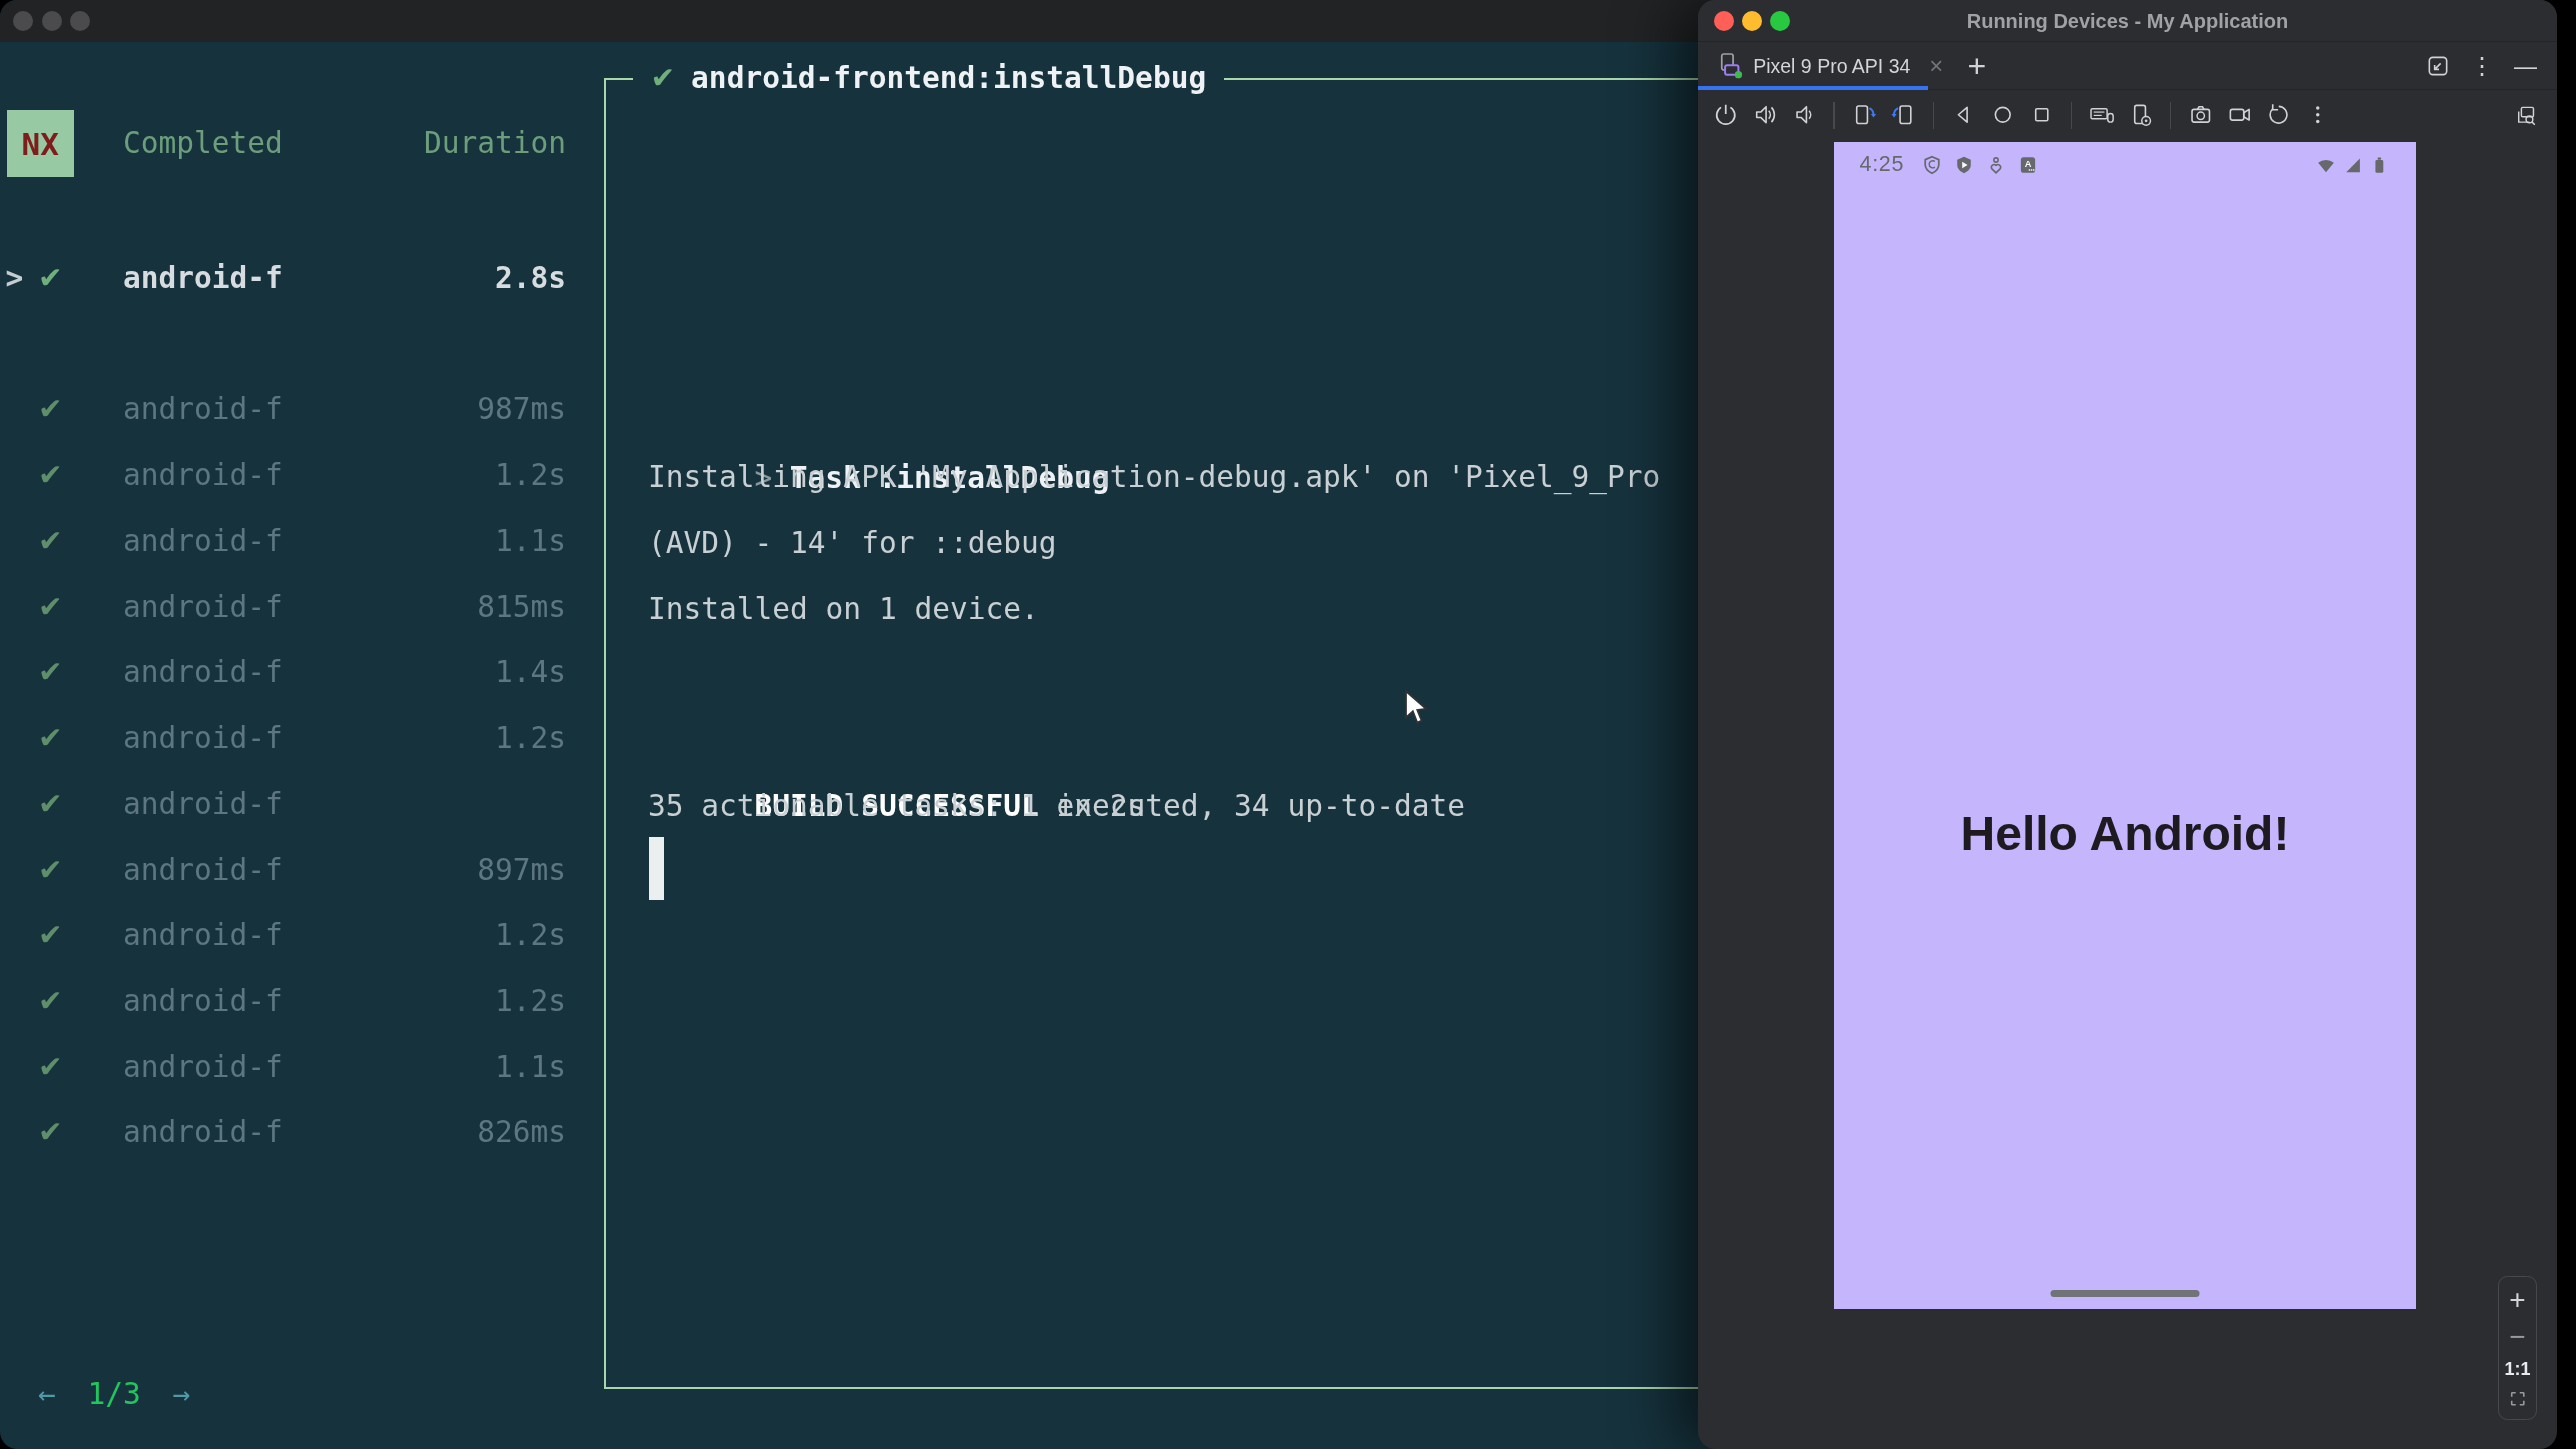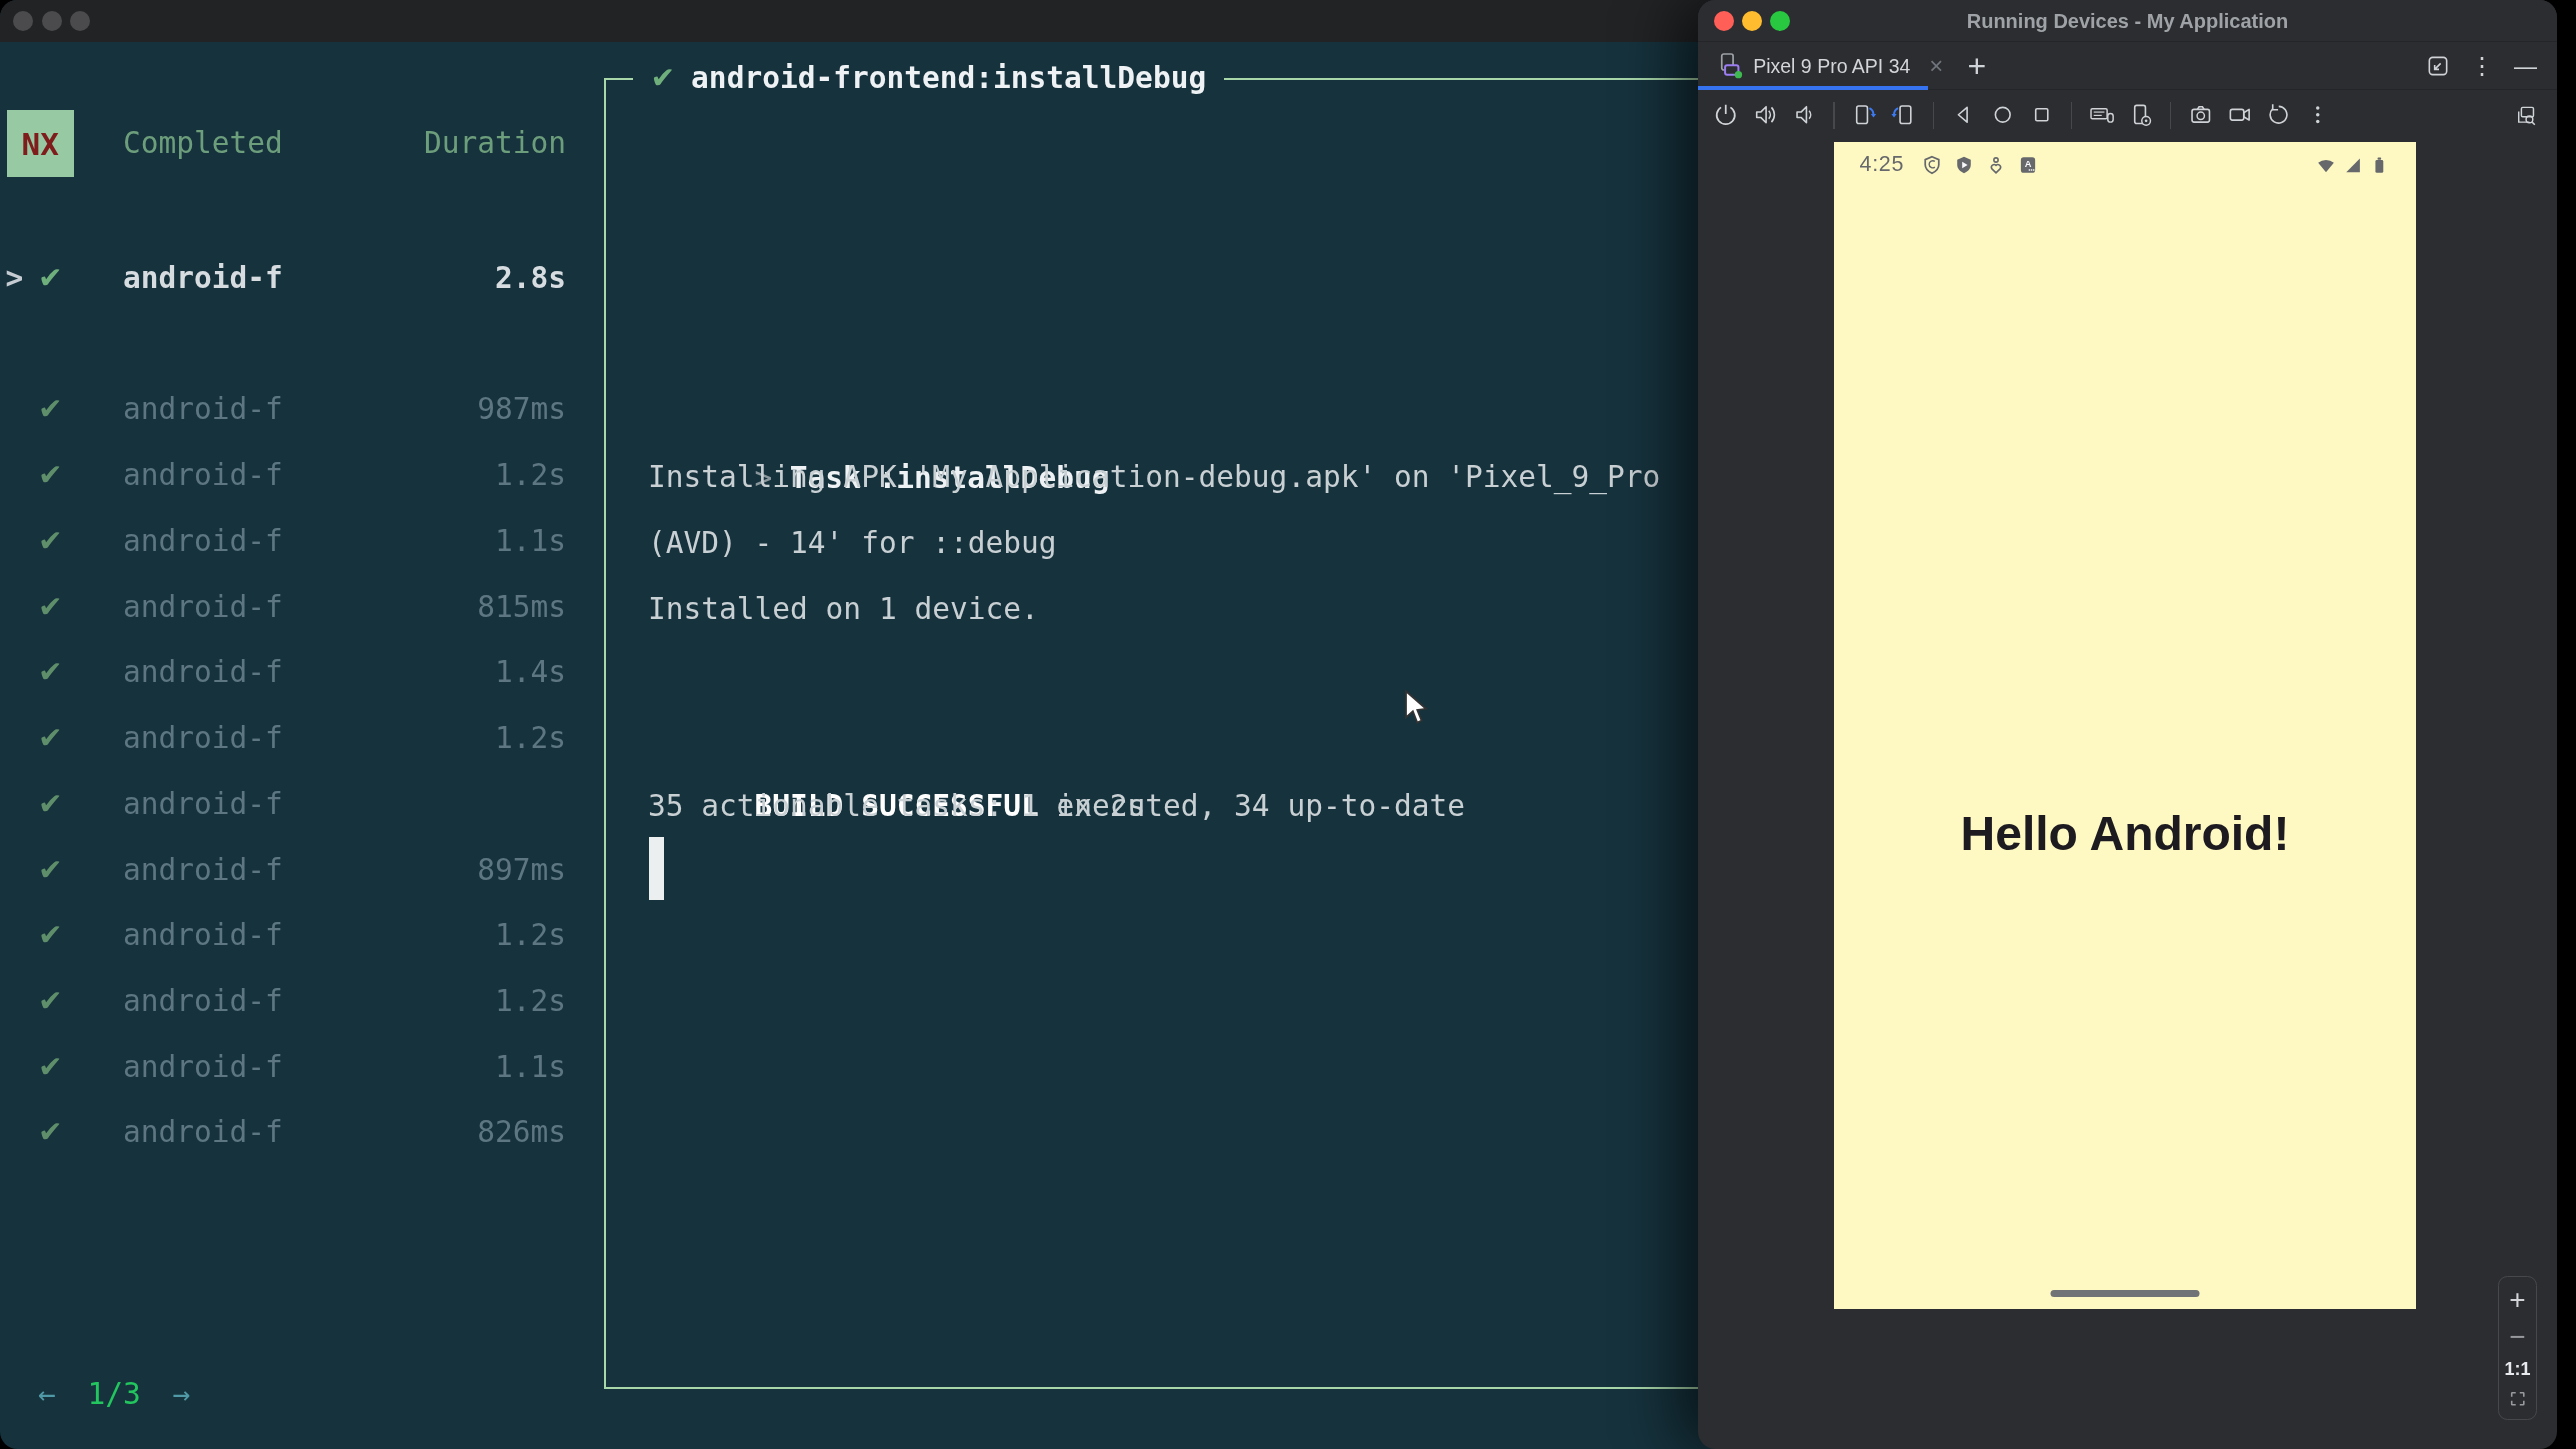--- a/index.html
+++ b/index.html
@@ -69,21 +69,21 @@
   .icon-dots{ font-size:24px; color:#cfd2d6; font-family:"DejaVu Sans", sans-serif; line-height:1; cursor:pointer; }
   .icon-min{ font-size:23px; color:#cfd2d6; cursor:pointer; }
 
   .toolbar{ position:absolute; left:0; top:91px; width:100%; height:48px; display:flex; align-items:center;
     padding:0 17.4px 0 13.4px; gap:9.4px; }
   .tool-icon{ width:29.5px; height:29.5px; cursor:pointer; flex:0 0 auto; }
   .tool-sep{ width:1.3px; height:27px; background:#46484c; margin:0 5.4px; flex:0 0 auto; }
   .toolbar-right{ margin-left:auto; }
 
   
-  .emulator-screen{ position:absolute; left:136px; top:142px; width:582px; height:1167px; background:#fef9c3; cursor:pointer;padding-left:40px; }
+  .emulator-screen{ position:absolute; left:136px; top:142px; width:582px; height:1167px; background:#c4b5fd; cursor:pointer;padding-left:40px; }
   .statusbar{ position:absolute; left:0; top:6.7px; width:100%; height:32px; display:flex; align-items:center;
     padding:0 27px 0 25.5px; }
   .status-time{ font-size:21.5px; color:#66686c; letter-spacing:0.7px; }
   .status-icons-left{ display:flex; align-items:center; gap:12px; margin-left:17.4px; }
   .status-icons-right{ display:flex; align-items:center; gap:6.7px; margin-left:auto; }
   .hello-text{ position:absolute; left:0; top:627px; width:100%; text-align:center;
     font-size:48px; font-weight:bold; color:#1d1b20; font-family:"Liberation Sans", sans-serif;margin-top:37px; }
   .nav-pill{ position:absolute; left:50%; bottom:12px; transform:translateX(-50%);
     width:149px; height:7.4px; border-radius:4px; background:#717477; cursor:pointer; }
 

